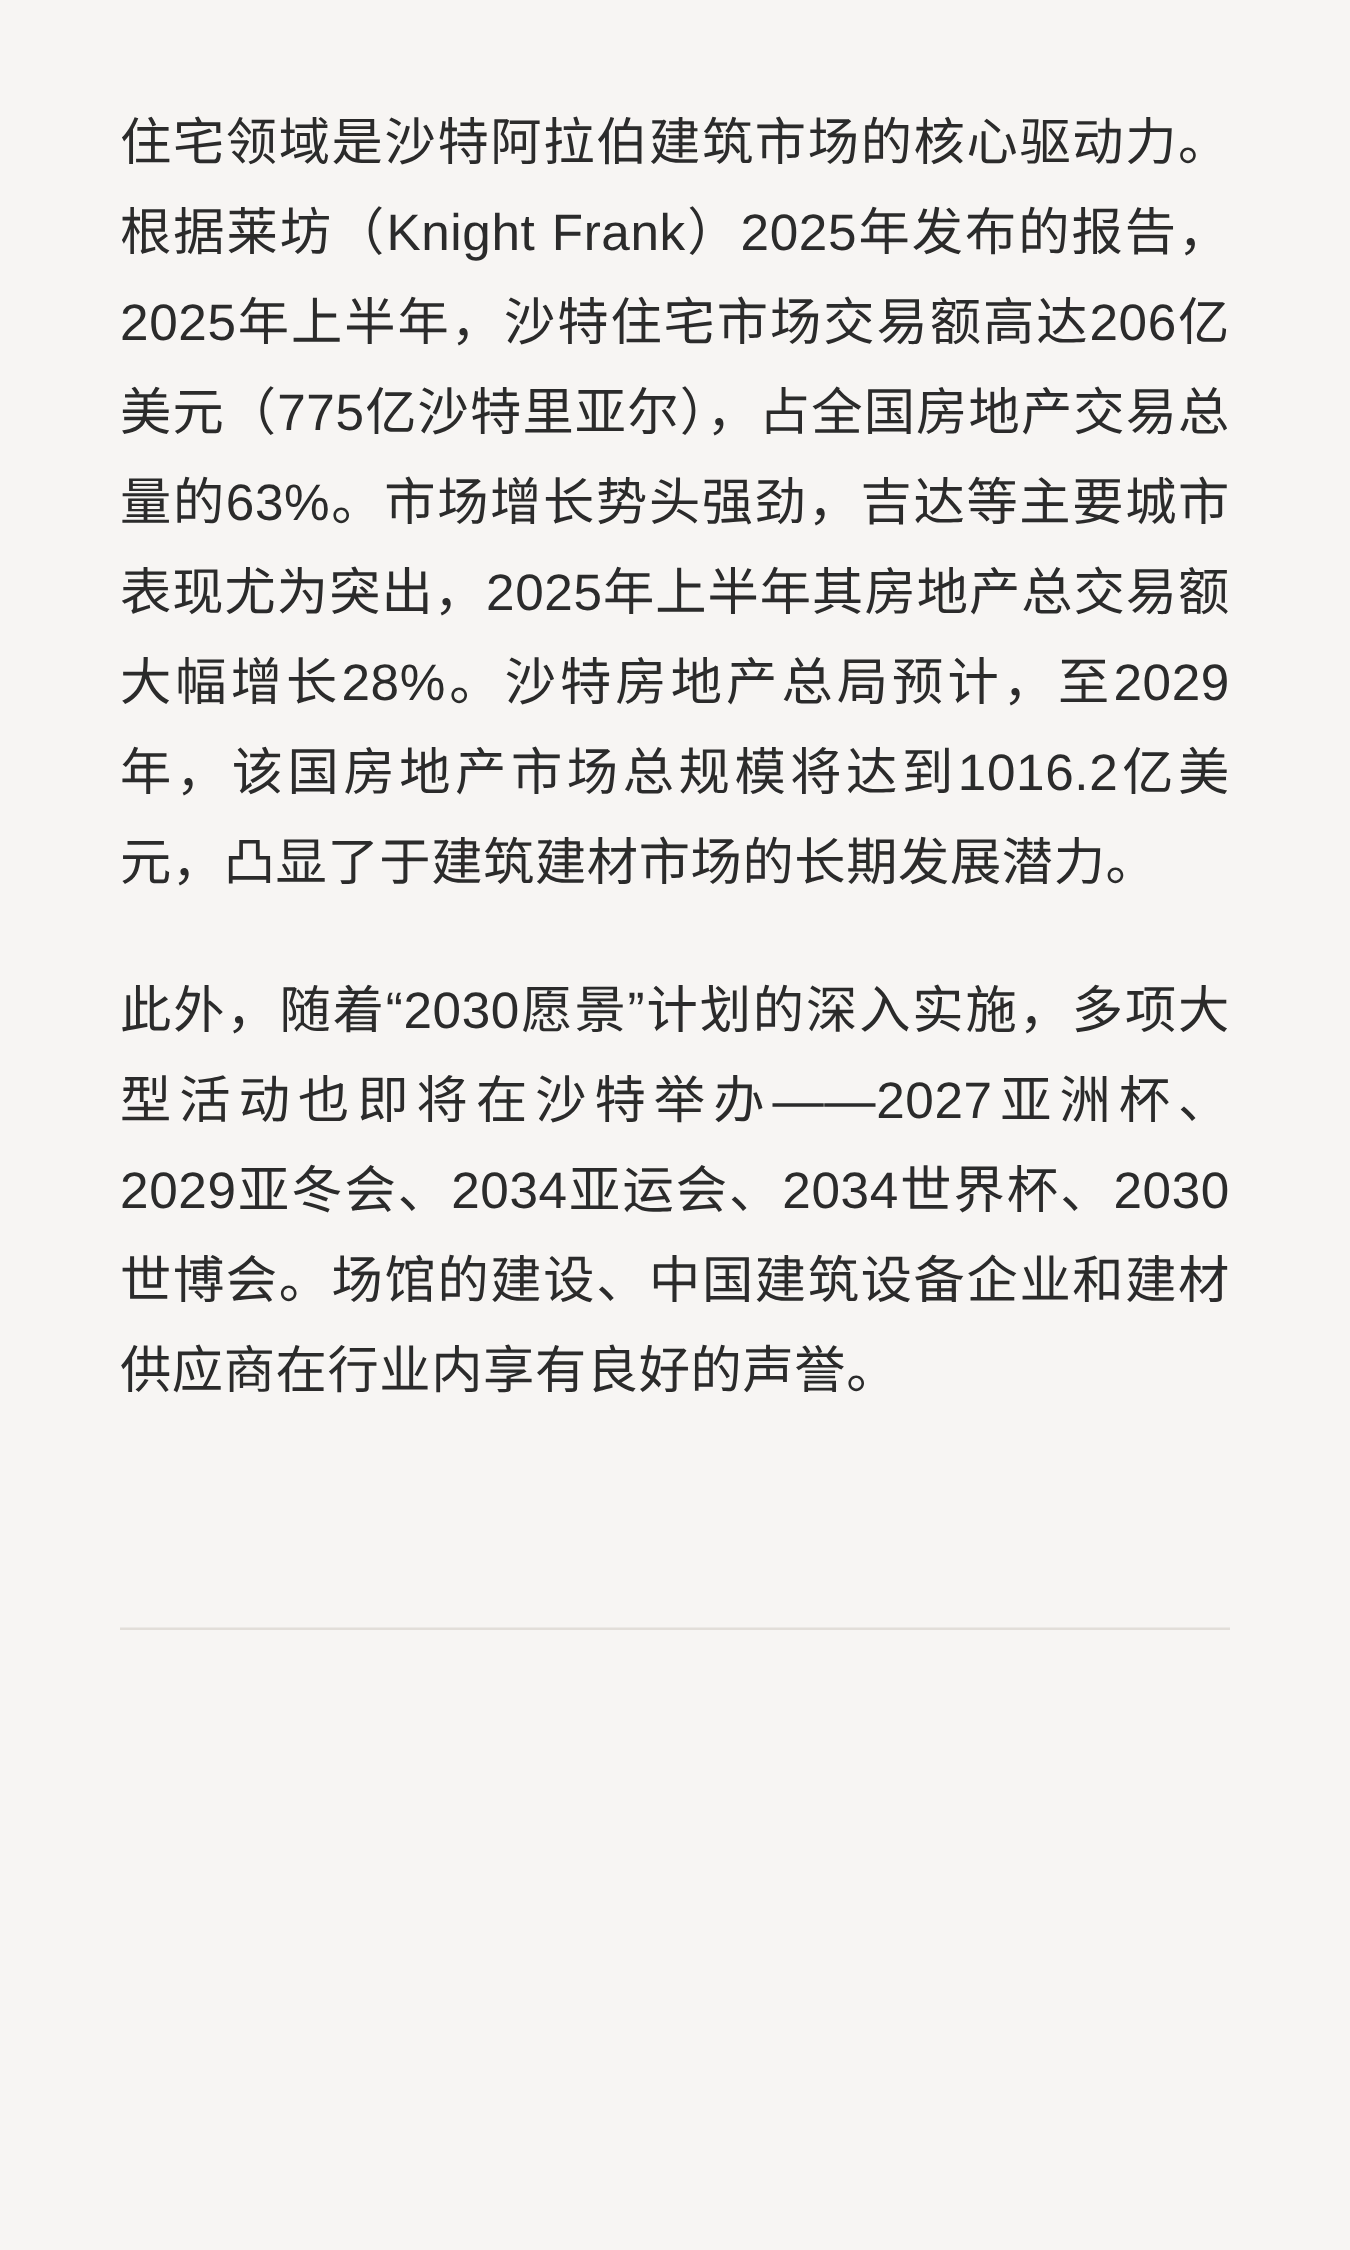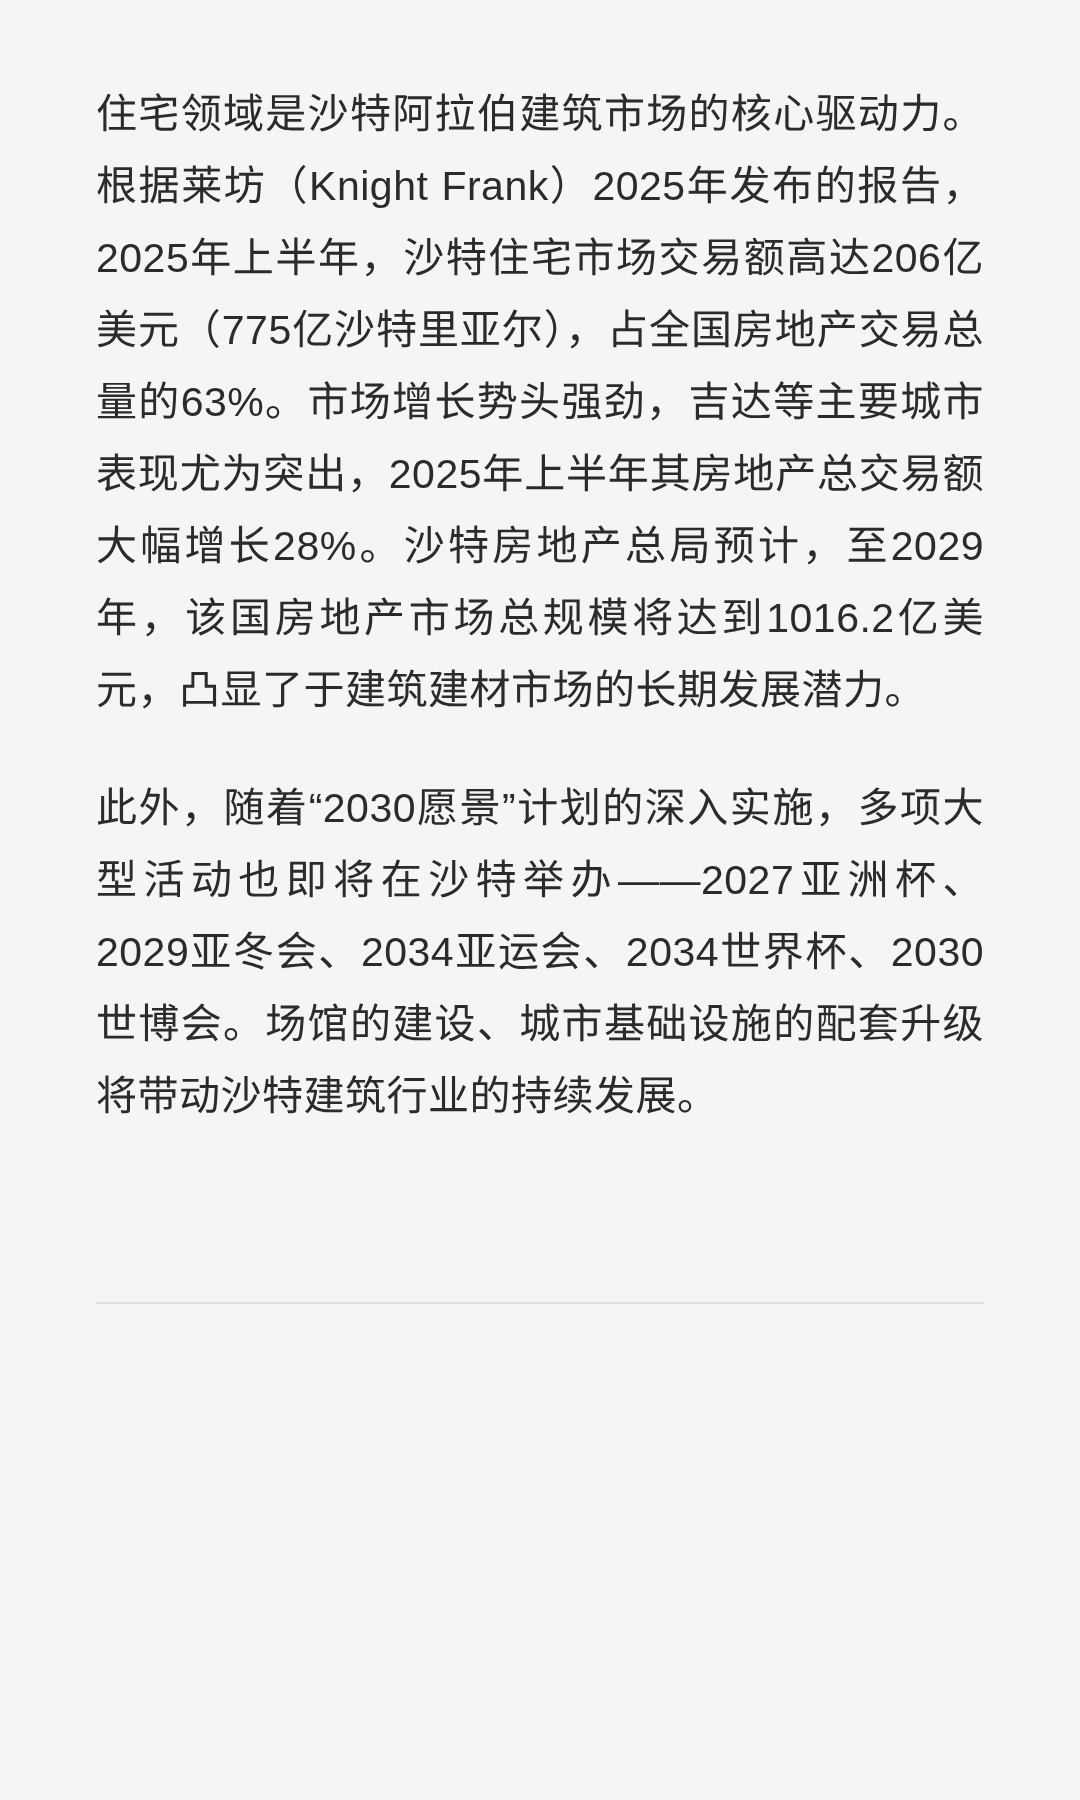--- a/index.html
+++ b/index.html
@@ -42,15 +42,15 @@
     bottom: 88px;
     height: 2px;
     background: #e2ded9;
   }
 </style>
 </head>
 <body>
 
 <div class="article">
   <p class="para">住宅领域是沙特阿拉伯建筑市场的核心驱动力。根据莱坊（Knight Frank）2025年发布的报告，2025年上半年，沙特住宅市场交易额高达206亿美元（775亿沙特里亚尔），占全国房地产交易总量的63%。市场增长势头强劲，吉达等主要城市表现尤为突出，2025年上半年其房地产总交易额大幅增长28%。沙特房地产总局预计，至2029年，该国房地产市场总规模将达到1016.2亿美元，凸显了于建筑建材市场的长期发展潜力。</p>
-  <p class="para">此外，随着“2030愿景”计划的深入实施，多项大型活动也即将在沙特举办——2027亚洲杯、2029亚冬会、2034亚运会、2034世界杯、2030世博会。场馆的建设、城市基础设施的配套升级将带动沙特建筑行业的持续发展。</p>
+  <p class="para">此外，随着“2030愿景”计划的深入实施，多项大型活动也即将在沙特举办——2027亚洲杯、2029亚冬会、2034亚运会、2034世界杯、2030世博会。场馆的建设、中国建筑设备企业和建材供应商在行业内享有良好的声誉。</p>
   <div class="divider"></div>
 </div>
 
 </body></html>

